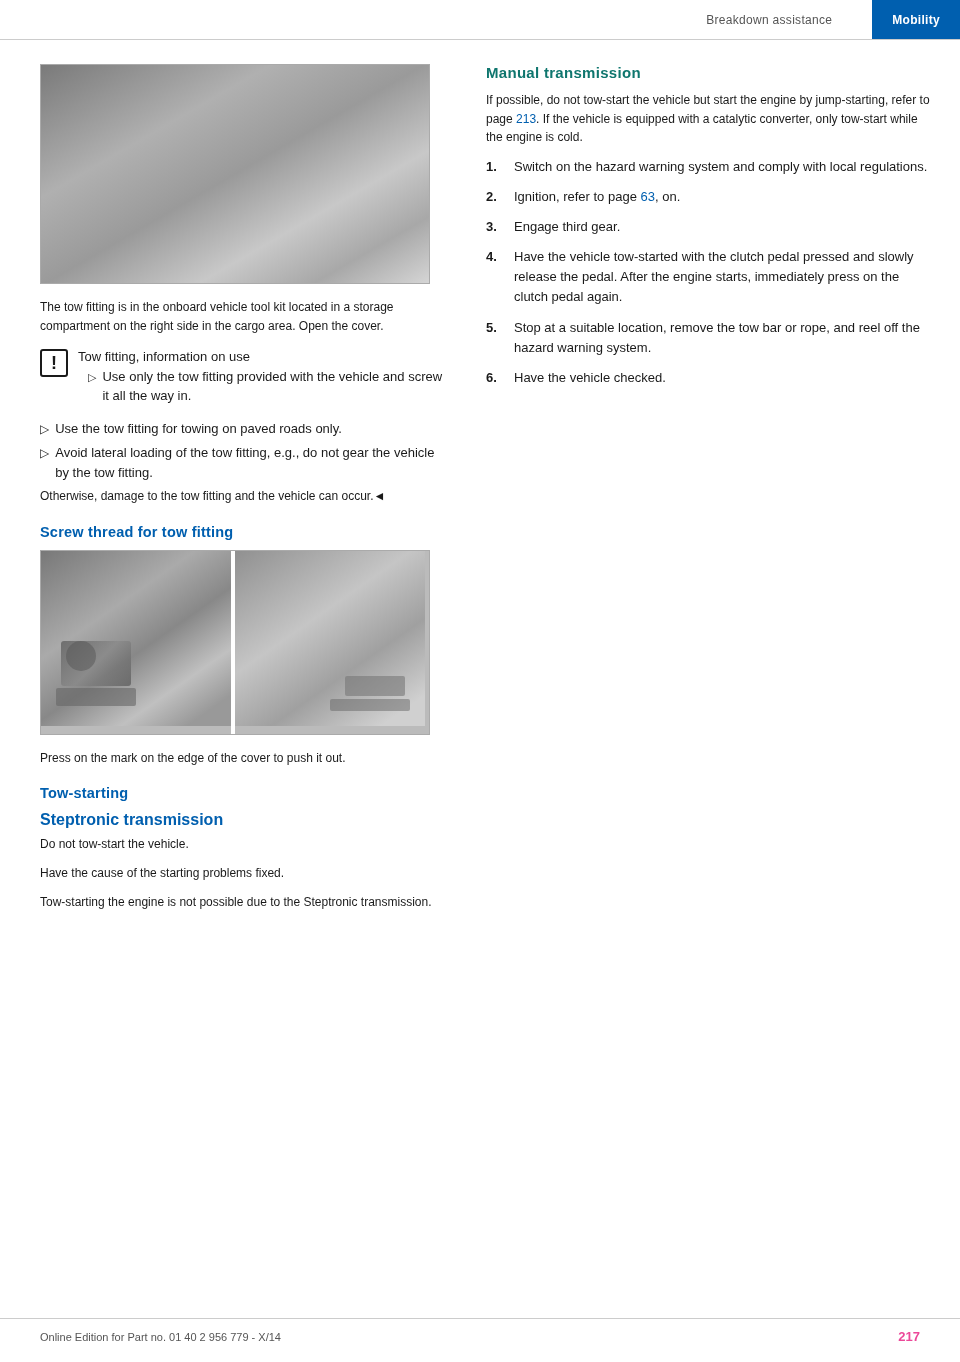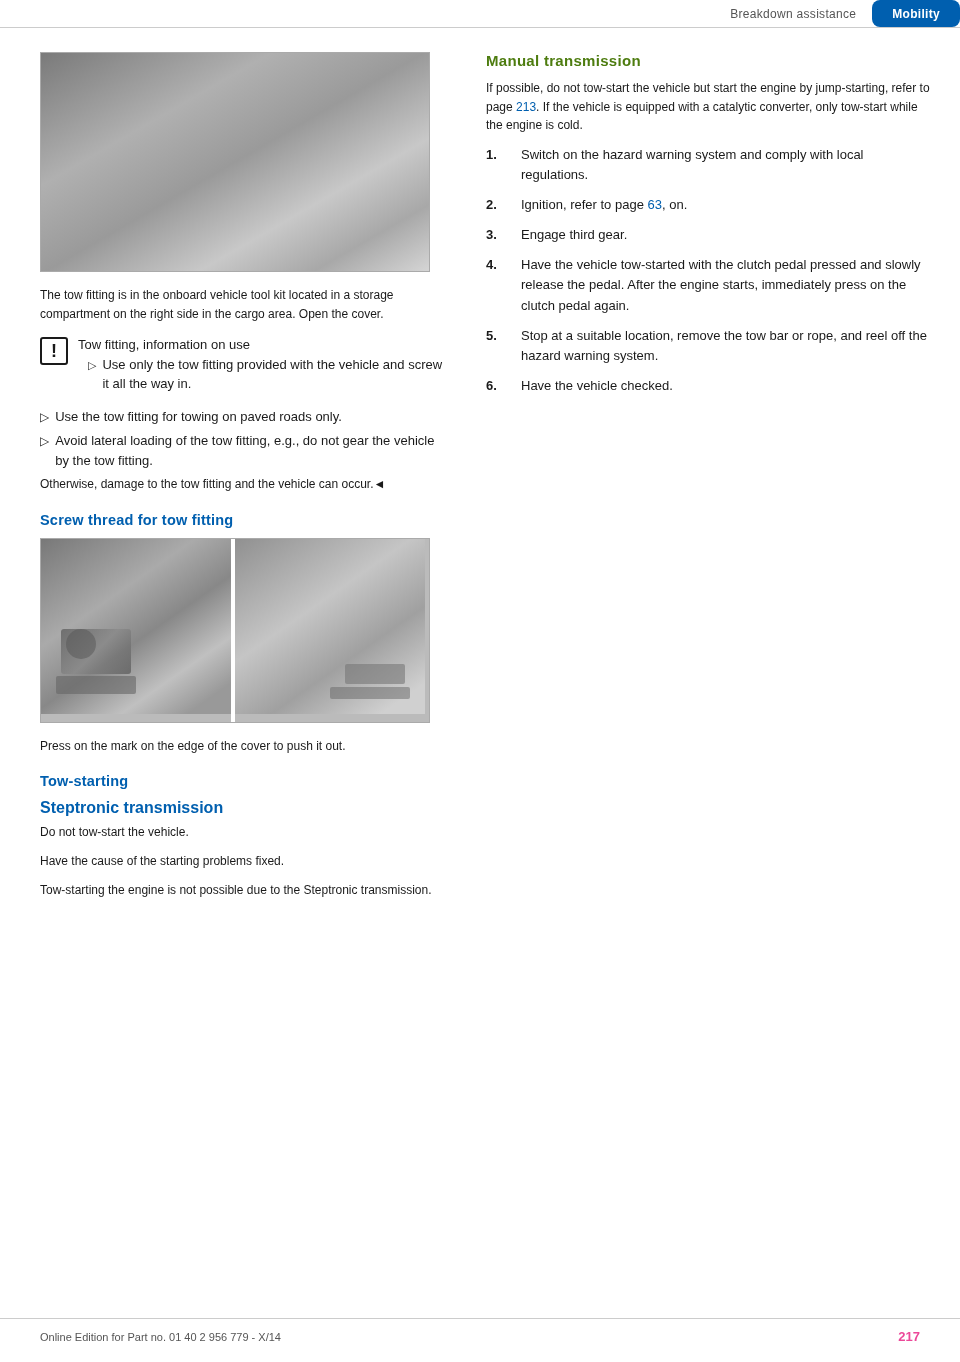--- a/index.html
+++ b/index.html
@@ -12,41 +12,41 @@
       min-height: 1362px;
       position: relative;
       overflow-x: hidden;
     }
 
     
     .header {
       display: flex;
       justify-content: flex-end;
       align-items: center;
-      height: 28px;
+      height: 40px;
       border-bottom: 1px solid #ccc;
       margin-bottom: 0;
+      gap: 24px;
     }
     .header-breakdown {
       color: #555;
       font-size: 12px;
       padding: 0 16px;
       letter-spacing: 0.3px;
     }
     .header-mobility {
       background-color: #005faf;
       color: #fff;
       font-size: 12px;
       font-weight: bold;
       padding: 0 20px;
       height: 100%;
       display: flex;
       align-items: center;
       letter-spacing: 0.3px;
-      border-radius: 8px;
     }
 
     
     .page-content {
       display: flex;
       padding: 24px 0 0 0;
     }
 
     
     .left-col {
@@ -185,21 +185,20 @@
       line-height: 1.55;
     }
     .num {
       flex-shrink: 0;
       font-size: 13px;
       font-weight: bold;
       min-width: 18px;
     }
     .num-text {
       flex: 1;
-      margin-left: 7px;
     }
 
     
     .link-blue {
       color: #005faf;
       text-decoration: none;
     }
 
     
     .footer {
@@ -308,21 +307,21 @@
     <div class="sub-heading">Steptronic transmission</div>
 
     <p class="body-text">Do not tow-start the vehicle.</p>
     <p class="body-text">Have the cause of the starting problems fixed.</p>
     <p class="body-text">Tow-starting the engine is not possible due to the Steptronic transmission.</p>
 
   </div>
 
   <div class="right-col">
 
-    <div class="right-heading" style="color:#4d7c0f; font-weight:bold; font-size:15px; margin-bottom:10px;">Manual transmission</div>
+    <div class="right-heading" style="color:#0f766e; font-weight:bold; font-size:15px; margin-bottom:10px;">Manual transmission</div>
 
     <p class="body-text">
       If possible, do not tow-start the vehicle but start the engine by jump-starting, refer to page&nbsp;<a class="link-blue">213</a>. If the vehicle is equipped with a catalytic converter, only tow-start while the engine is cold.
     </p>
 
     <div>
 
       <div class="numbered-item">
         <span class="num">1.</span>
         <span class="num-text">Switch on the hazard warning system and comply with local regulations.</span>

